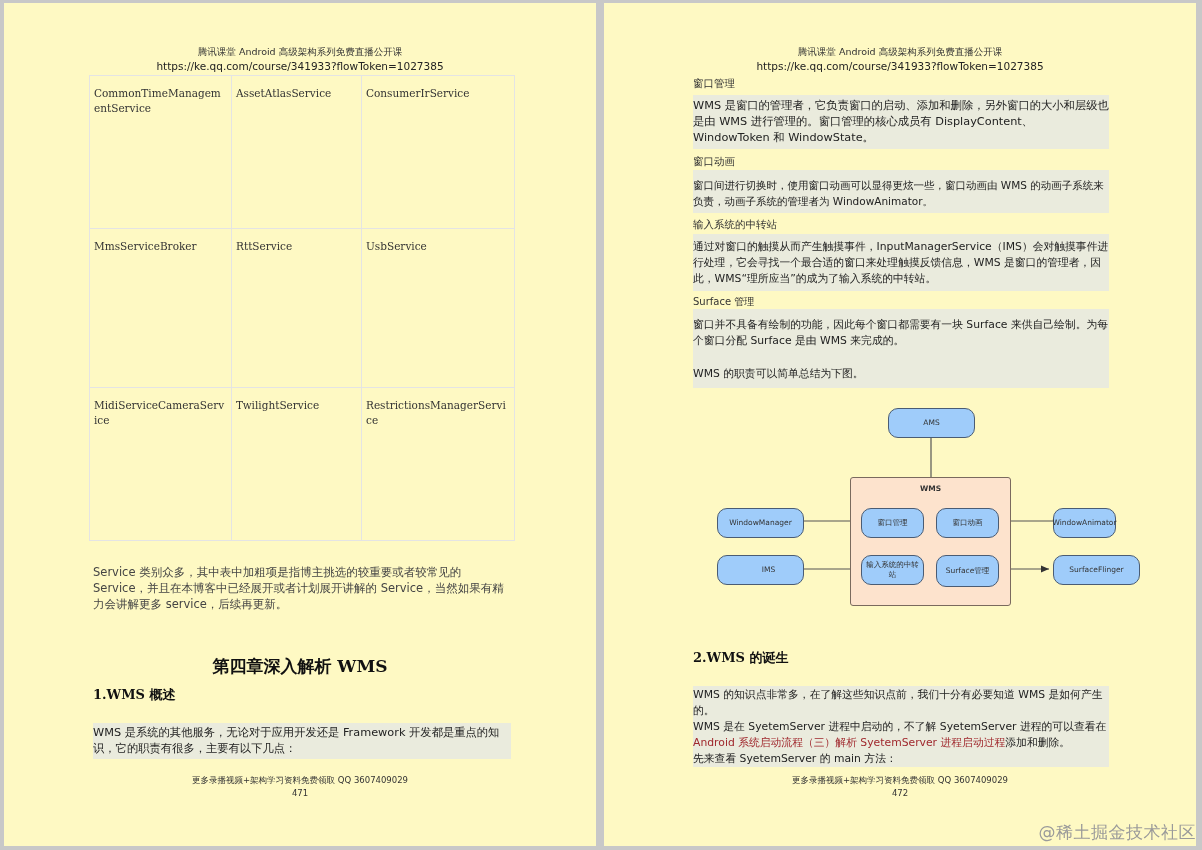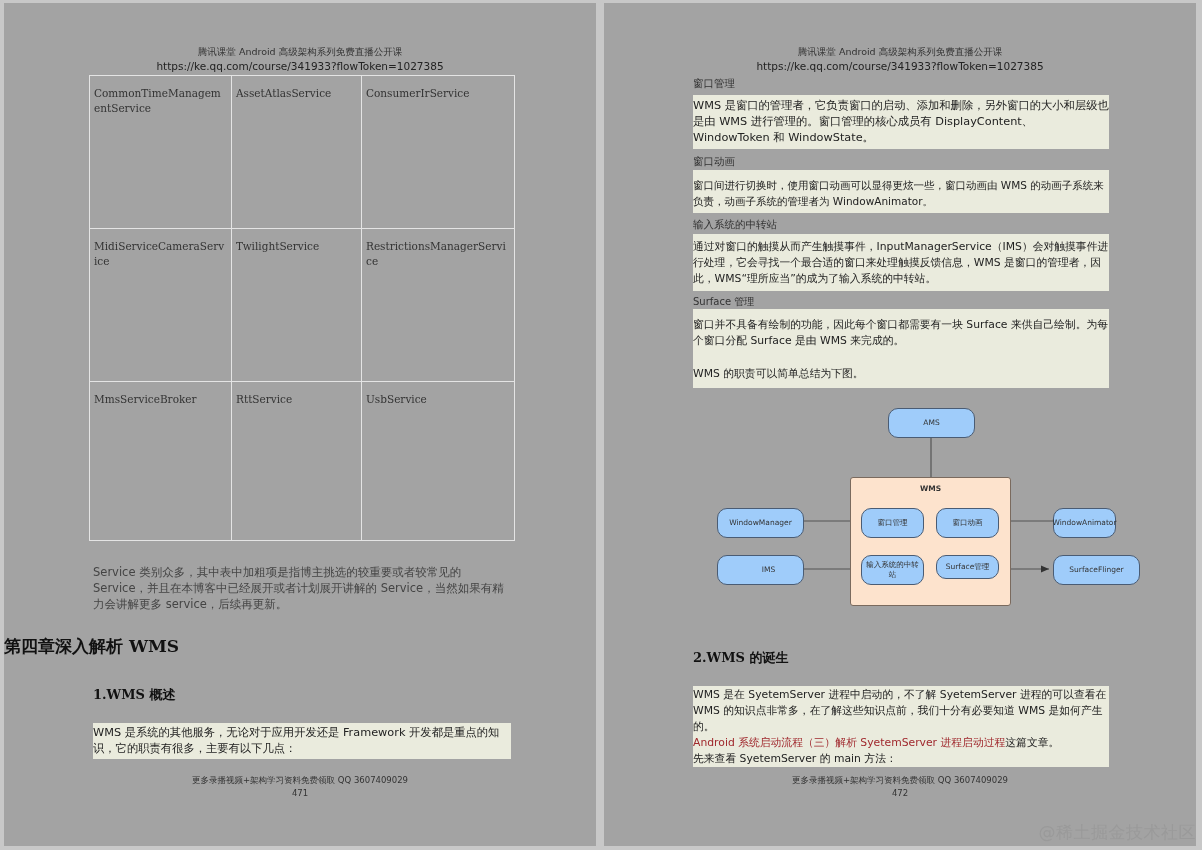--- a/index.html
+++ b/index.html
@@ -2,21 +2,21 @@
 <html><head>
 <meta charset="utf-8">
 <style>
   html, body { margin:0; padding:0; }
   body {
     width:1202px; height:850px; overflow:hidden;
     background:#c8c8c8; position:relative;
     font-family:"DejaVu Sans", sans-serif; color:#222;
   }
   .page {
-    position:absolute; top:3px; background:#a3a3a3; height:843px;
+    position:absolute; top:3px; background:#fef9c3; height:843px;
     overflow:hidden;
   }
   #page-left { left:4px; width:592px; }
   #page-right { left:604px; width:592px; }
 
   .hdr {
     position:absolute; left:0; right:0; top:42px; text-align:center;
     font-size:9.5px; line-height:14px; color:#333;
   }
   .hdr .url { font-size:10.5px; color:#222; }
@@ -35,21 +35,21 @@
     border:1px solid #e4e4e4; vertical-align:top;
     font-family:"DejaVu Serif", serif; font-size:10.5px; line-height:15px;
     color:#333; padding:10px 5px 0 4px; height:142px;
     word-break:break-all;
   }
 
   .para {
     position:absolute; font-size:11.5px; line-height:16px; color:#444;
   }
   .h-chapter {
-    position:absolute; left:0; right:0; top:632px; text-align:left;
+    position:absolute; left:0; right:0; top:652px; text-align:center;
     font-family:"DejaVu Serif", serif; font-weight:bold; font-size:17px; color:#111;
   }
   .h-sec {
     position:absolute; font-family:"DejaVu Serif", serif; font-weight:bold;
     font-size:13px; color:#111;
   }
   .hl {
     position:absolute; background:#eaebdd; font-size:11.3px; line-height:16px;
     color:#222; padding:2px 0 2px 0;
   }
@@ -89,28 +89,28 @@
   </div>
 
   <table class="svc-table">
     <tbody>
         <tr>
       <td style="width:132px">CommonTimeManagementService</td>
       <td style="width:120px">AssetAtlasService</td>
       <td>ConsumerIrService</td>
     </tr>
     <tr>
+      <td style="height:148px">MmsServiceBroker</td>
+      <td>RttService</td>
+      <td>UsbService</td>
+    </tr>
+    <tr>
       <td>MidiServiceCameraService</td>
       <td>TwilightService</td>
       <td>RestrictionsManagerService</td>
-    </tr>
-    <tr>
-      <td style="height:148px">MmsServiceBroker</td>
-      <td>RttService</td>
-      <td>UsbService</td>
     </tr>
   </tbody>
     </table>
 
   <div class="para" style="left:89px; top:561px; width:420px;">Service 类别众多，其中表中加粗项是指博主挑选的较重要或者较常见的 Service，并且在本博客中已经展开或者计划展开讲解的 Service，当然如果有精力会讲解更多 service，后续再更新。</div>
 
   <div class="h-chapter">第四章深入解析 WMS</div>
 
   <div class="h-sec" style="left:89px; top:683px;">1.WMS 概述</div>
 
@@ -170,32 +170,32 @@
     <div class="wms-box" style="left:246px; top:474px; width:161px; height:129px;">
       <div class="wms-title">WMS</div>
     </div>
 
     <div class="box" style="left:113px; top:505px; width:87px; height:30px;">WindowManager</div>
     <div class="box" style="left:113px; top:552px; width:87px; height:30px;padding-left:16px;">IMS</div>
 
     <div class="box" style="left:257px; top:505px; width:63px; height:30px;">窗口管理</div>
     <div class="box" style="left:332px; top:505px; width:63px; height:30px;">窗口动画</div>
     <div class="box" style="left:257px; top:552px; width:63px; height:30px; padding:0 4px;">输入系统的中转站</div>
-    <div class="box" style="left:332px; top:552px; width:63px; height:24px;">Surface管理</div>
+    <div class="box" style="left:332px; top:552px; width:63px; height:32px;">Surface管理</div>
 
     <div class="box" style="left:449px; top:505px; width:63px; height:30px;">WindowAnimator</div>
     <div class="box" style="left:449px; top:552px; width:87px; height:30px;">SurfaceFlinger</div>
   </div>
 
   <div class="h-sec" style="left:89px; top:646px;">2.WMS 的诞生</div>
 
   <div class="hl" style="left:89px; top:683px; width:416px; line-height:16px; padding:1px 0 0;">
+    <p style="font-size:10.8px;">WMS 的知识点非常多，在了解这些知识点前，我们十分有必要知道 WMS 是如何产生的。</p>
     <p style="font-size:10.8px;">WMS 是在 SyetemServer 进程中启动的，不了解 SyetemServer 进程的可以查看在</p>
-    <p style="font-size:10.8px;">WMS 的知识点非常多，在了解这些知识点前，我们十分有必要知道 WMS 是如何产生的。</p>
-    <p style="font-size:10.8px;"><span class="red">Android 系统启动流程（三）解析 SyetemServer 进程启动过程</span><span>这篇文章。</span></p>
+    <p style="font-size:10.8px;"><span class="red">Android 系统启动流程（三）解析 SyetemServer 进程启动过程</span><span>添加和删除。</span></p>
     <p style="font-size:10.8px;">先来查看 SyetemServer 的 main 方法：</p>
   </div>
 
   <div class="ftr">
     <div>更多录播视频+架构学习资料免费领取  QQ    3607409029</div>
     <div>472</div>
   </div>
 </div>
 
 <div class="watermark">@稀土掘金技术社区</div>

